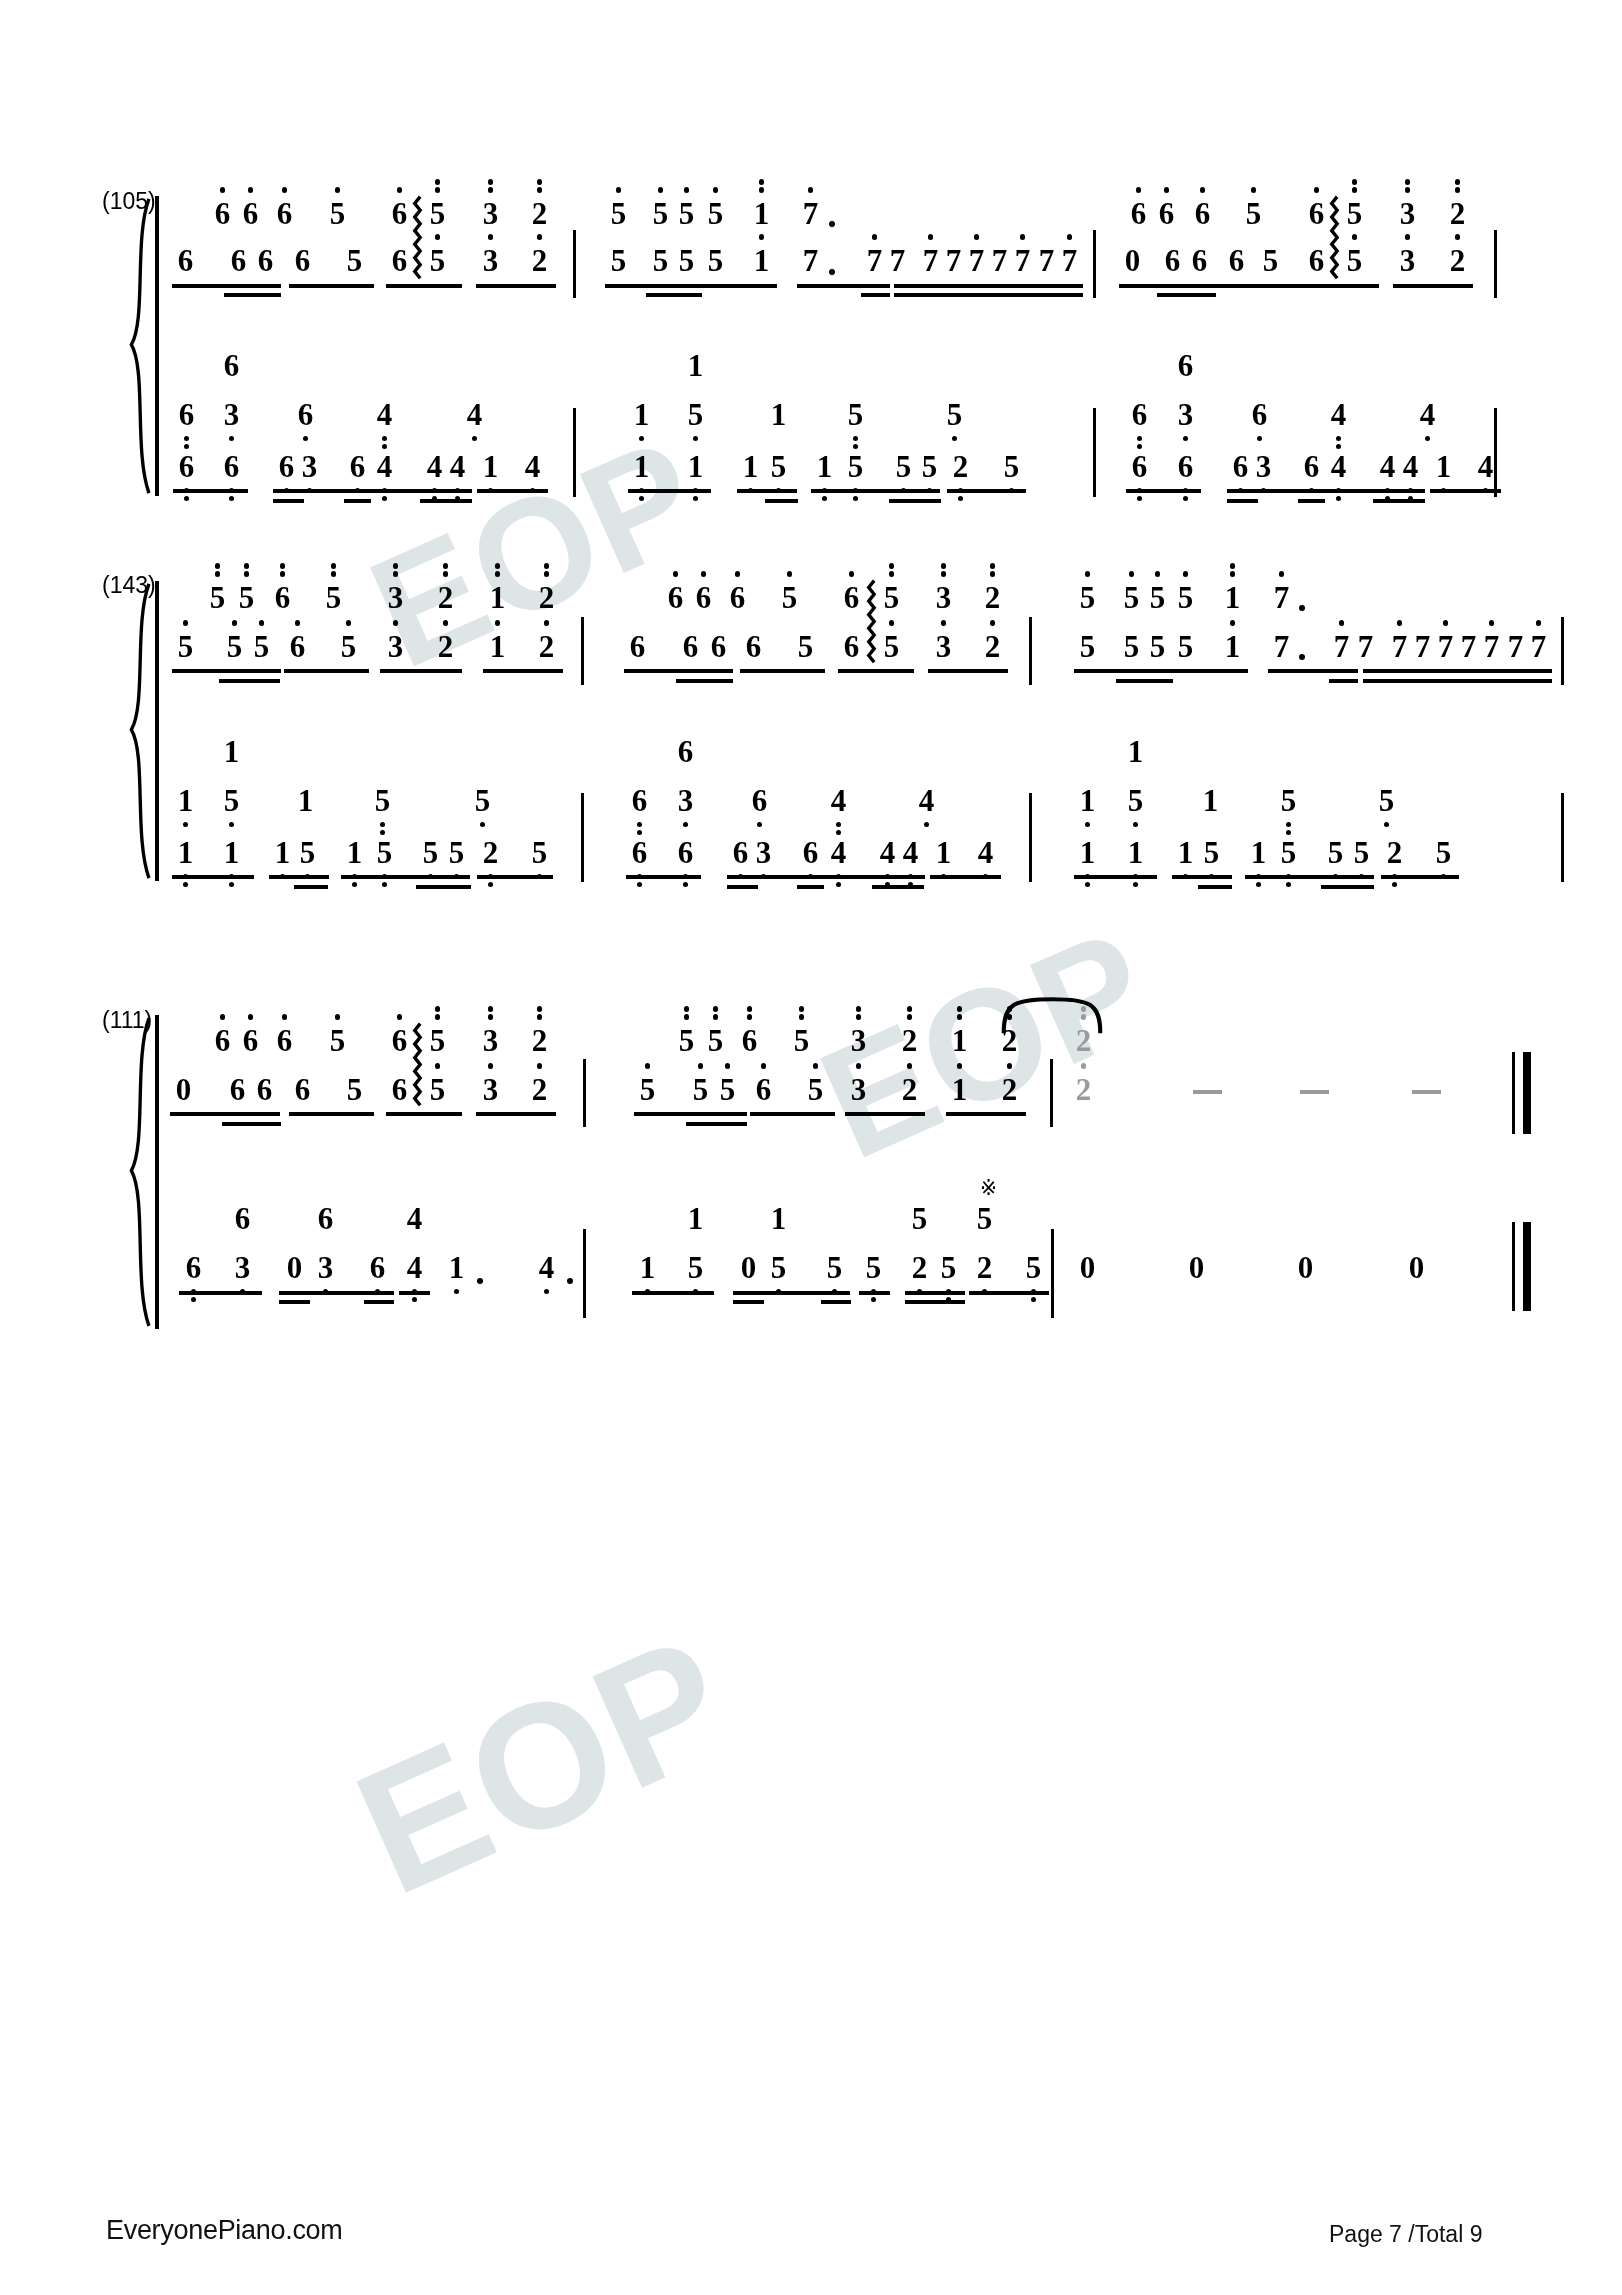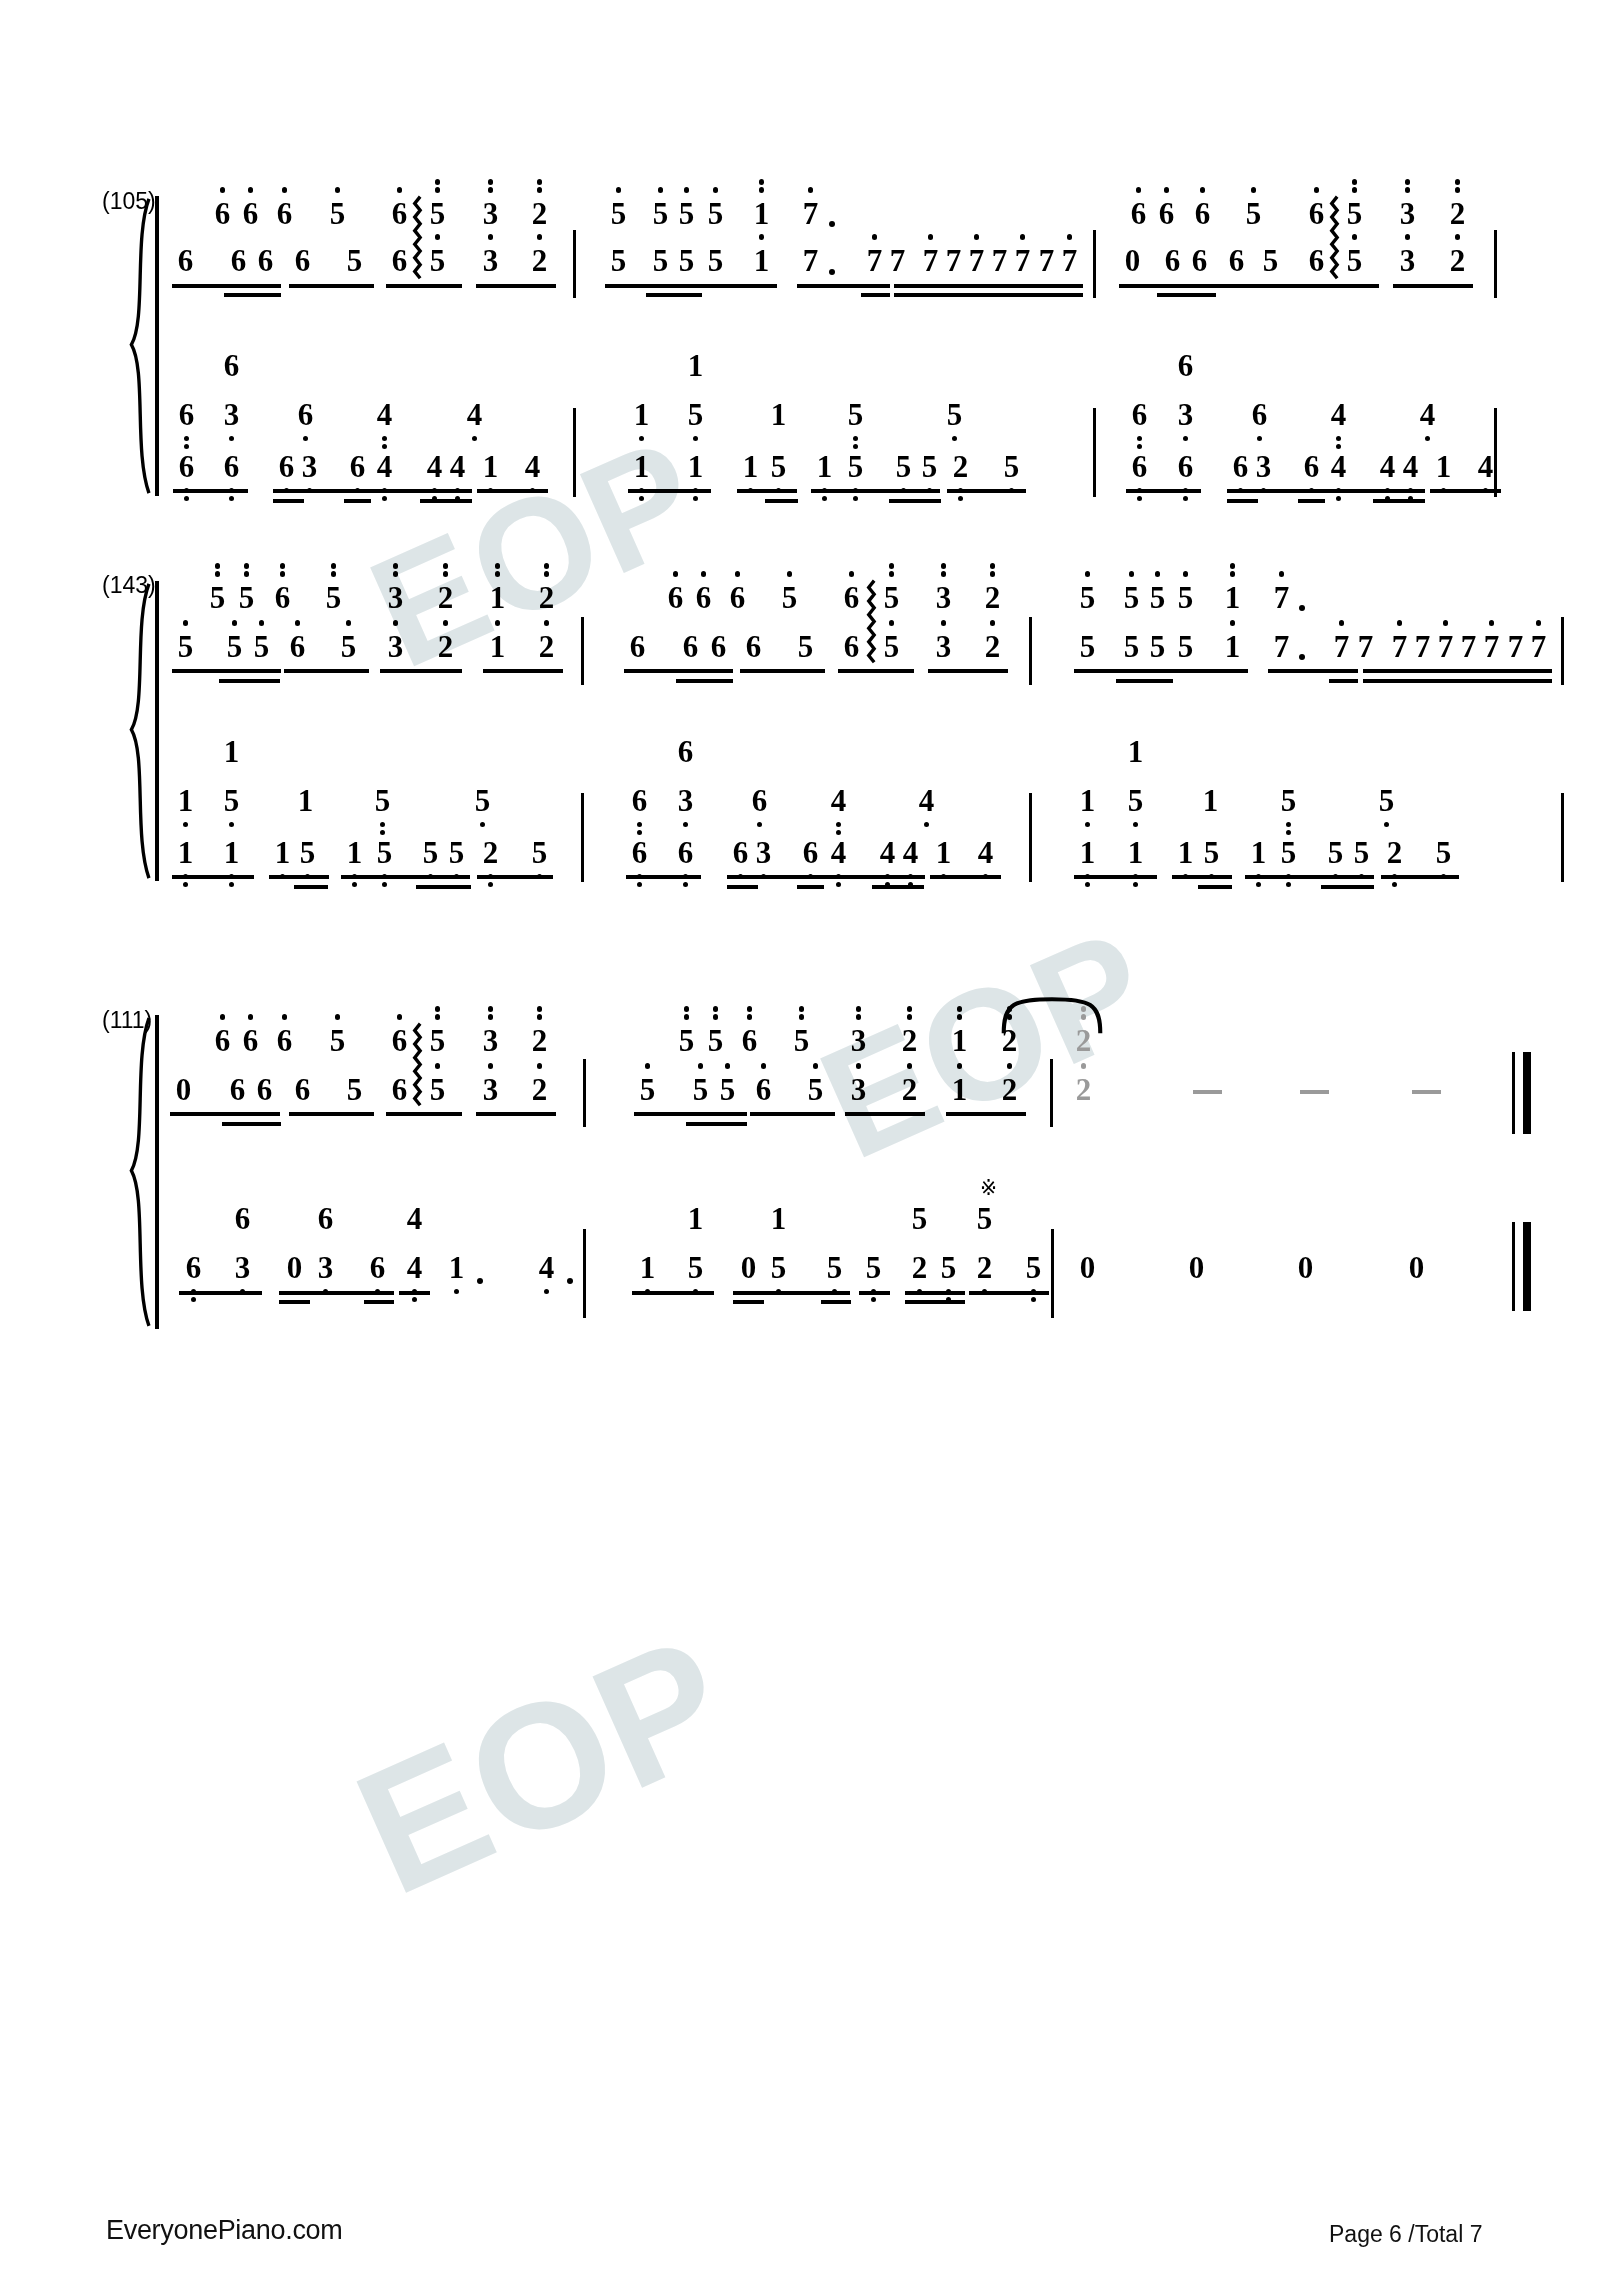--- a/index.html
+++ b/index.html
@@ -653,16 +653,16 @@
       <div class="n" style="left:1403px;top:448px;width:27px;">0</div>
 
       <div class="dbar" style="left:1512px;top:418px;width:23px;height:89px;">
         <div class="t" style="left:0;top:0;width:3.4px;height:89px;"></div>
         <div class="t" style="left:11px;top:0;width:8.2px;height:89px;"></div>
       </div>
     </div>
   </div>
 
   <div class="footer-left" style="left:106px;top:2215px;">EveryonePiano.com</div>
-  <div class="footer-right" style="left:1329px;top:2221px;">Page 6 /Total 7</div>
+  <div class="footer-right" style="left:1329px;top:2221px;">Page 7 /Total 9</div>
 
 </div>
 
 
 </body></html>

